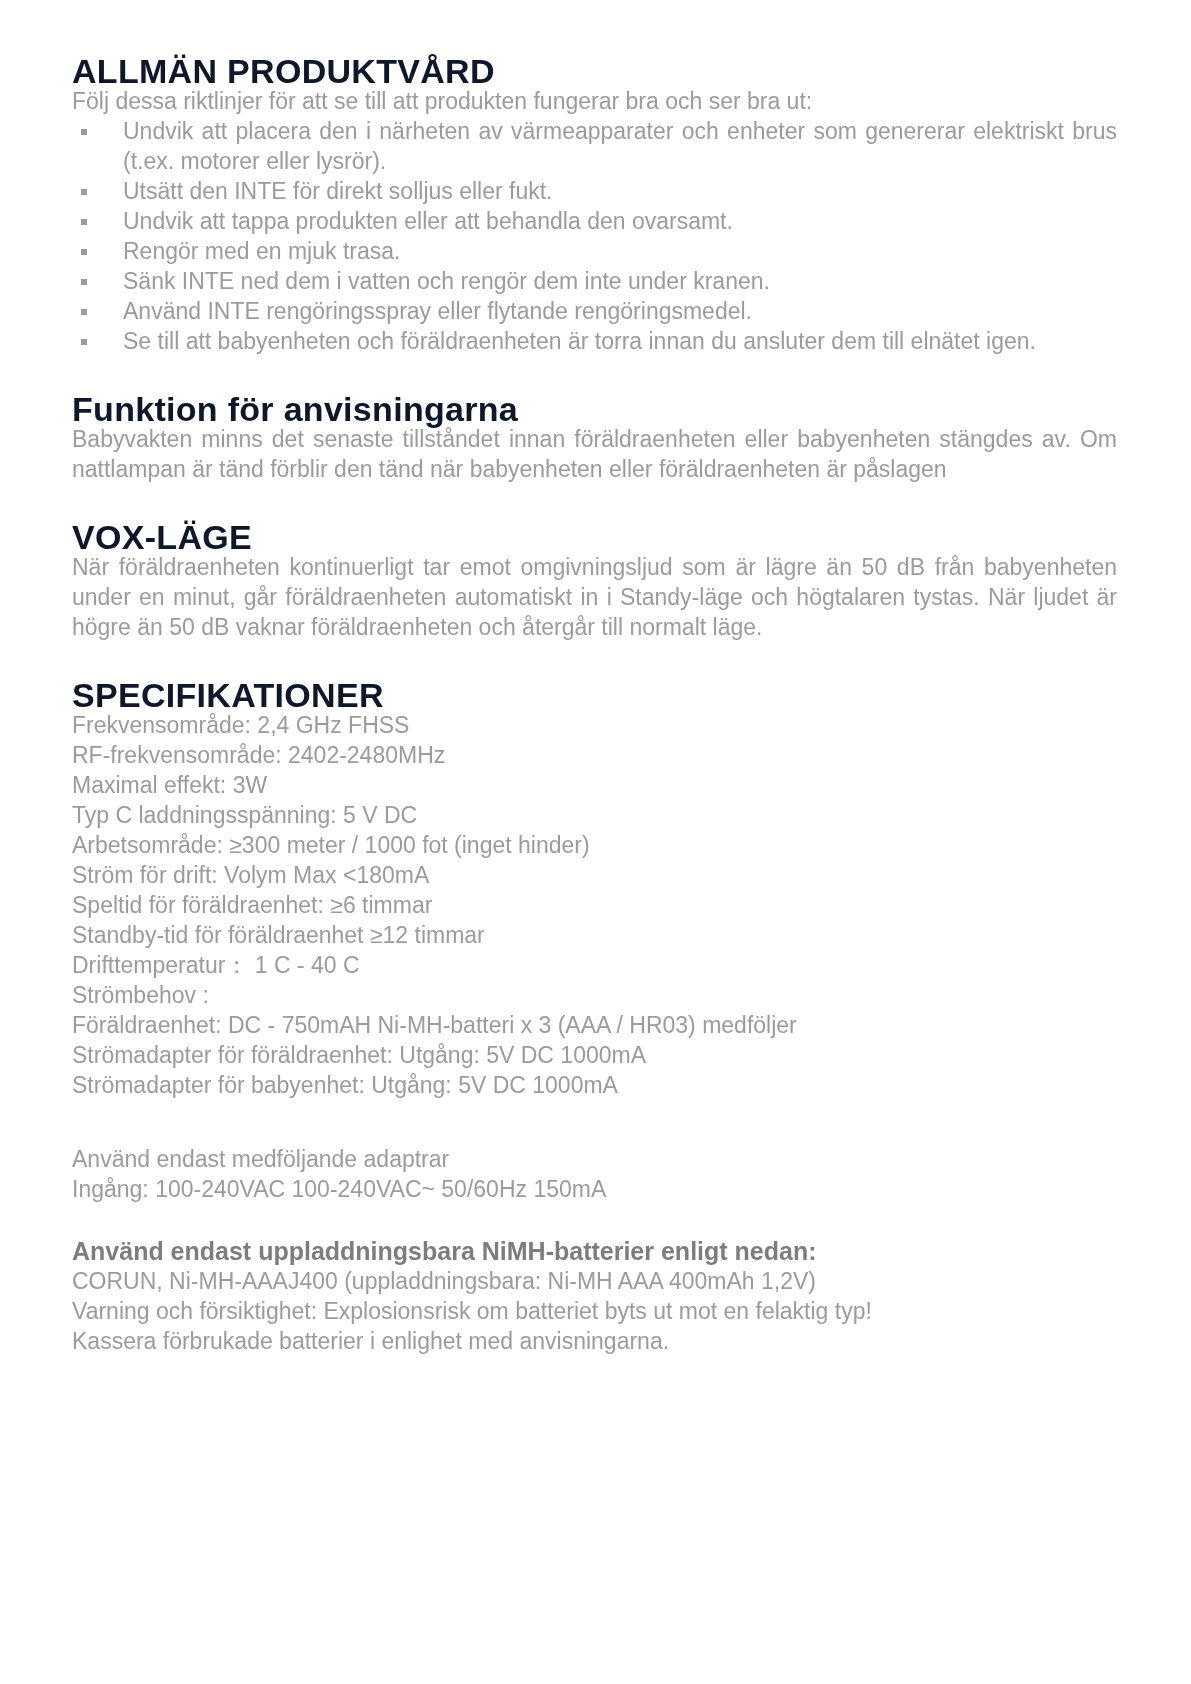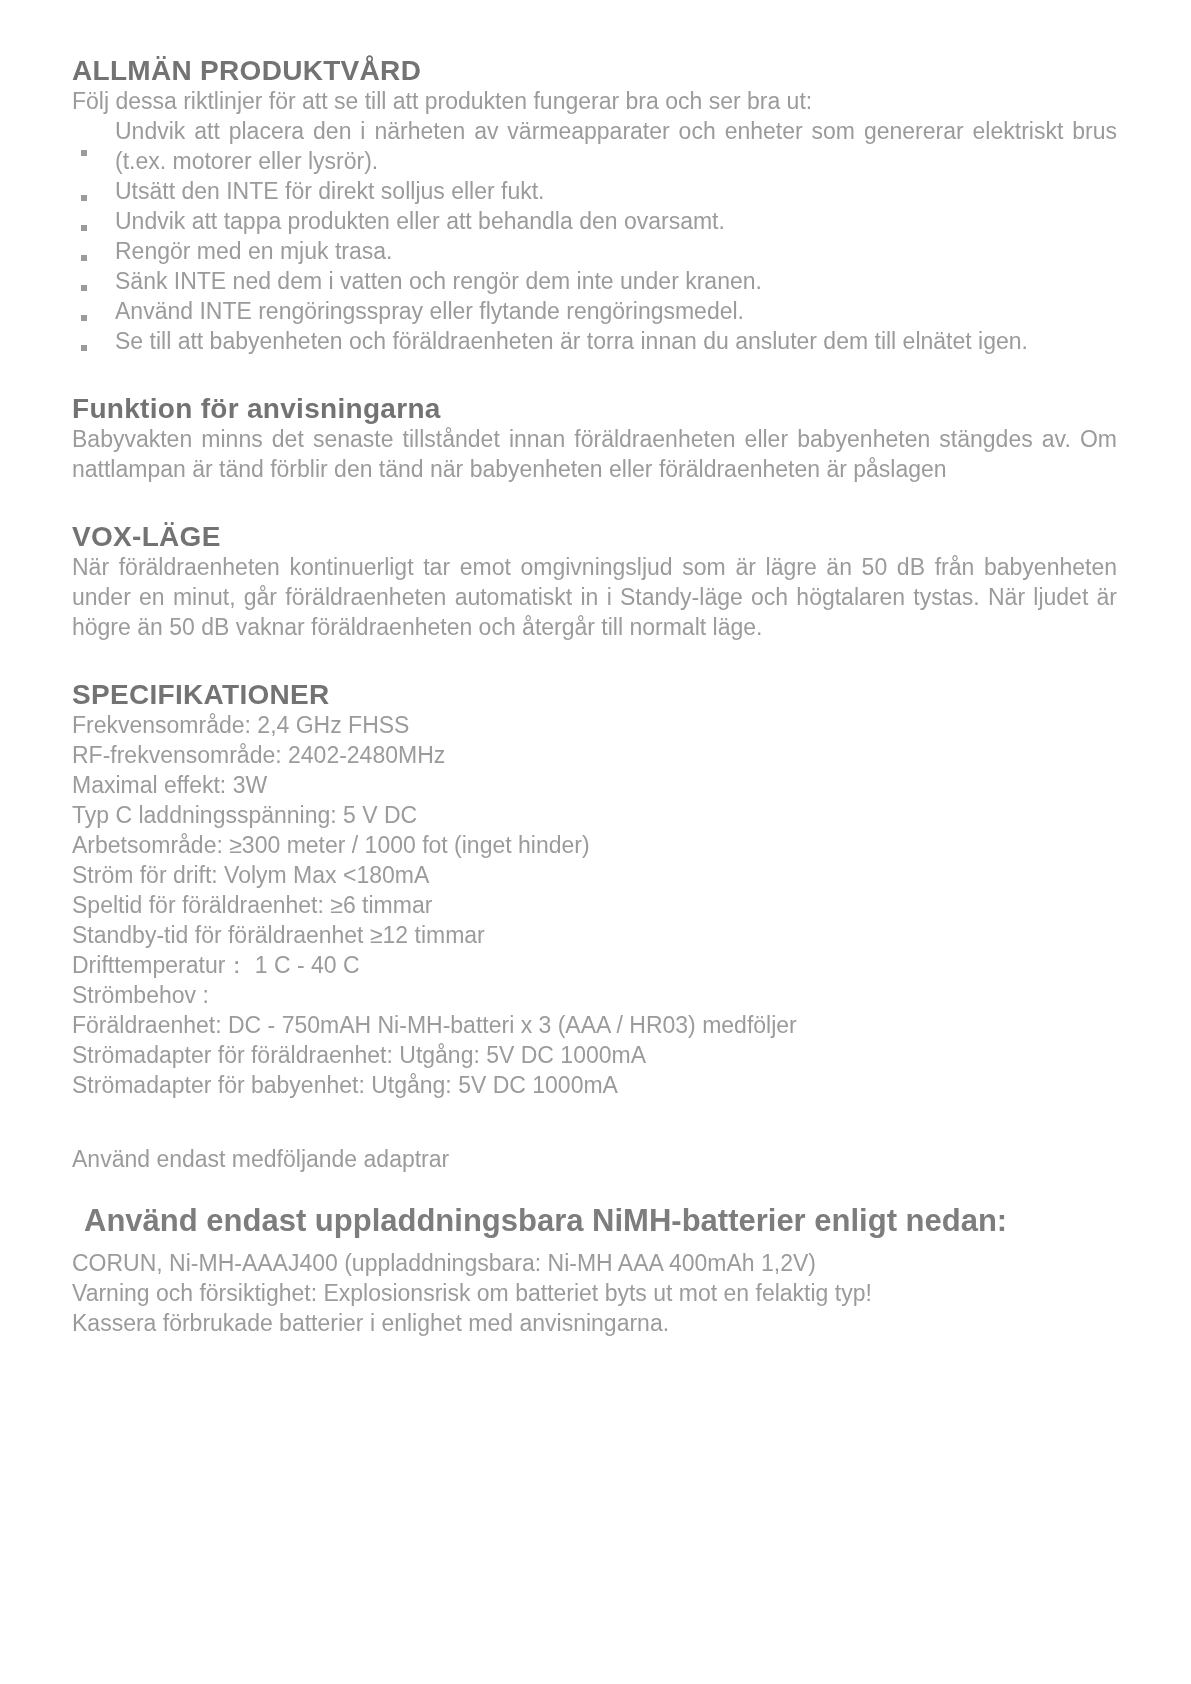--- a/index.html
+++ b/index.html
@@ -16,36 +16,37 @@
     box-sizing: border-box;
     padding: 56px 74px 0 72px;
     font-family: "Liberation Sans", sans-serif;
     font-size: 23px;
     line-height: 30px;
     color: #9b9b9b;
     overflow: hidden;
   }
   .heading {
     font-weight: bold;
-    color: #737373;
-    font-size: 28px;
+    color: #0f172a;
+    font-size: 34px;
     line-height: 30px;
     letter-spacing: 0.3px;
     margin: 0;
   }
   .section { margin-top: 38px; }
   .section.first { margin-top: 0; }
   .para {
     text-align: justify;
     margin: 0;
   }
   .bullet-list { margin: 0; padding: 0; }
   .bullet {
     display: flex;
-    align-items: center;
+    align-items: flex-start;
+    gap: 8px;
   }
   .marker-col {
     flex: 0 0 43px;
     box-sizing: border-box;
     padding-left: 9px;
   }
   .square-marker {
     width: 6px;
     height: 6px;
     margin-top: 13px;
@@ -54,23 +55,23 @@
   .bullet-text {
     flex: 1 1 auto;
     text-align: justify;
   }
   .spec-line { white-space: pre-wrap; }
   .adapter-block { margin-top: 44px; }
   .battery-block { margin-top: 32px; }
   .battery-heading {
     font-weight: bold;
     color: #7d7d7d;
-    font-size: 31px;
+    font-size: 25px;
     line-height: 30px;
-    margin: 12px;
+    margin: 0;
   }
 </style>
 </head>
 <body>
 
 <div class="page">
 
   <div class="section first">
     <div class="heading">ALLMÄN PRODUKTVÅRD</div>
     <div class="para">Följ dessa riktlinjer för att se till att produkten fungerar bra och ser bra ut:</div>
@@ -142,20 +143,21 @@
     <div class="spec-line">Speltid för föräldraenhet: ≥6 timmar</div>
     <div class="spec-line">Standby-tid för föräldraenhet ≥12 timmar</div>
     <div class="spec-line">Drifttemperatur： 1 C - 40 C</div>
     <div class="spec-line">Strömbehov :</div>
     <div class="spec-line">Föräldraenhet: DC - 750mAH Ni-MH-batteri x 3 (AAA / HR03) medföljer</div>
     <div class="spec-line">Strömadapter för föräldraenhet: Utgång: 5V DC 1000mA</div>
     <div class="spec-line">Strömadapter för babyenhet: Utgång: 5V DC 1000mA</div>
 
     <div class="adapter-block">
       <div class="spec-line">Använd endast medföljande adaptrar</div>
+      <div class="spec-line">Ingång: 100-240VAC 100-240VAC~ 50/60Hz 150mA</div>
     </div>
 
     <div class="battery-block">
       <div class="battery-heading">Använd endast uppladdningsbara NiMH-batterier enligt nedan:</div>
       <div class="spec-line">CORUN, Ni-MH-AAAJ400 (uppladdningsbara: Ni-MH AAA 400mAh 1,2V)</div>
       <div class="spec-line">Varning och försiktighet: Explosionsrisk om batteriet byts ut mot en felaktig typ!</div>
       <div class="spec-line">Kassera förbrukade batterier i enlighet med anvisningarna.</div>
     </div>
   </div>
 

